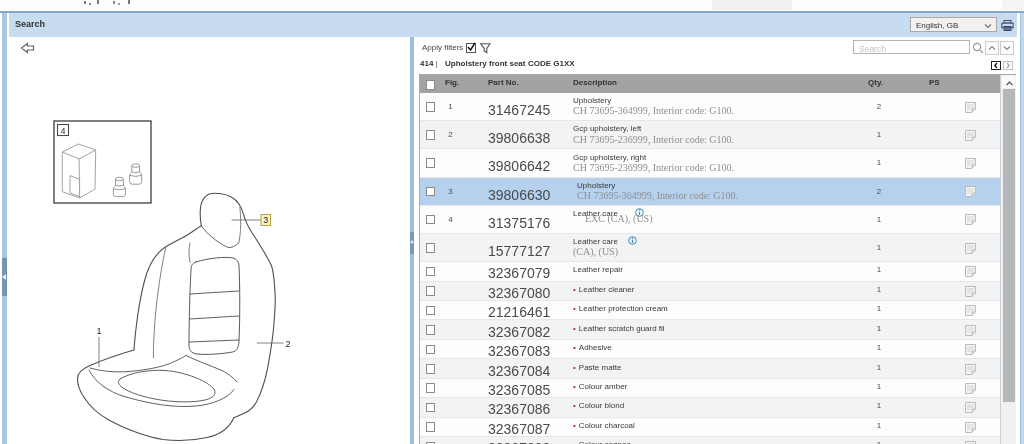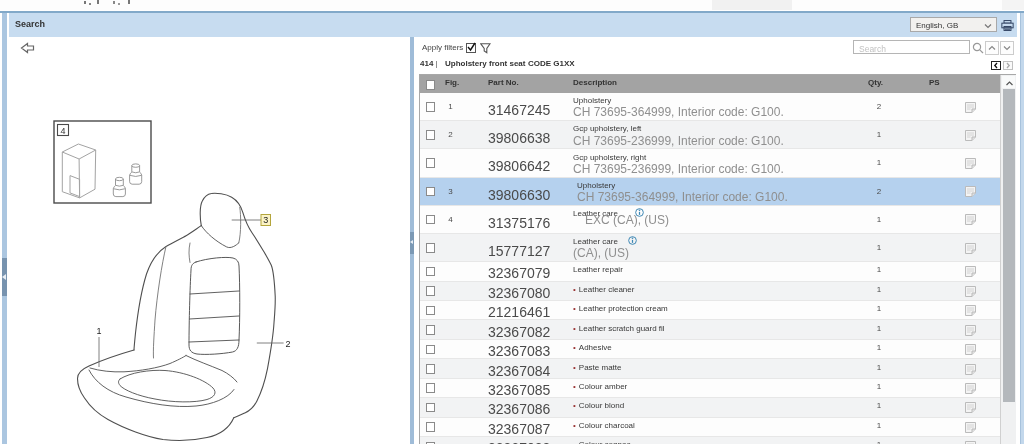--- a/index.html
+++ b/index.html
@@ -29,21 +29,21 @@
 #searchbox span{position:absolute;left:5px;top:3px;color:#c2c2c2;}
 .sbtn{width:14px;height:14px;border:1px solid #ccc;background:#fdfdfd;box-sizing:border-box;}
 #tbl{left:5px;top:37px;width:595px;height:374px;border:1px solid #a8a8a8;border-bottom:none;background:#fff;}
 #thead{position:absolute;left:0;top:0;width:580px;height:18px;background:#a3a3a3;}
 #thead .h{position:absolute;top:3px;font-size:8px;font-weight:bold;color:#333;}
 .row{position:absolute;left:0;width:580px;border-bottom:1px solid #e7e7e7;box-sizing:border-box;}
 .row .cb{position:absolute;left:5.5px;width:7.5px;height:7.5px;border:1px solid #8a8a8a;background:#fff;}
 .row .fig{position:absolute;left:21.5px;width:18px;text-align:center;font-size:8px;color:#4a4a4a;}
 .row .pn{position:absolute;left:68px;font-size:14px;color:#4a4a4a;}
 .row .d1{position:absolute;left:153px;font-size:8px;color:#383838;white-space:nowrap;}
-.row .d2{position:absolute;left:153px;font-size:12px;color:#8f8f8f;white-space:nowrap;}
+.row .d2{position:absolute;left:153px;font-size:10px;color:#8f8f8f;white-space:nowrap;font-family:Liberation Serif, serif;}
 .row .qty{position:absolute;left:449px;width:20px;text-align:center;font-size:8px;color:#4a4a4a;}
 .row .ps{position:absolute;left:545px;width:11px;height:11px;}
 .w{background:#fdfdfd;}
 .g{background:#f2f3f4;}
 .sel{background:#b5d1ee;}
 .bullet{color:#993333;margin-right:3px;}
 #sbar{position:absolute;left:580px;top:0px;width:15px;height:374px;background:#f0f1f2;border-left:1px solid #d0d0d0;}
 #sbar .up{position:absolute;left:1px;top:1px;width:13px;height:12px;background:#f9fafa;}
 #sbar .thumb{position:absolute;left:2px;top:14px;width:11.5px;height:313px;background:#b4b8bc;}
 </style>

